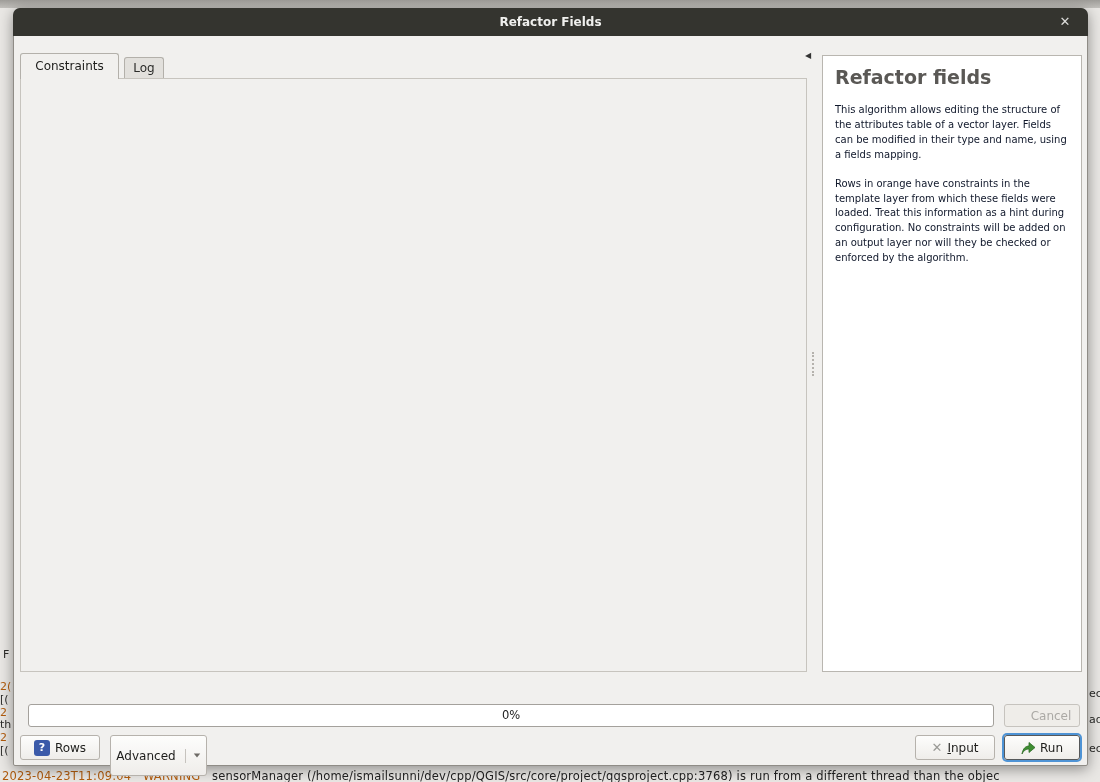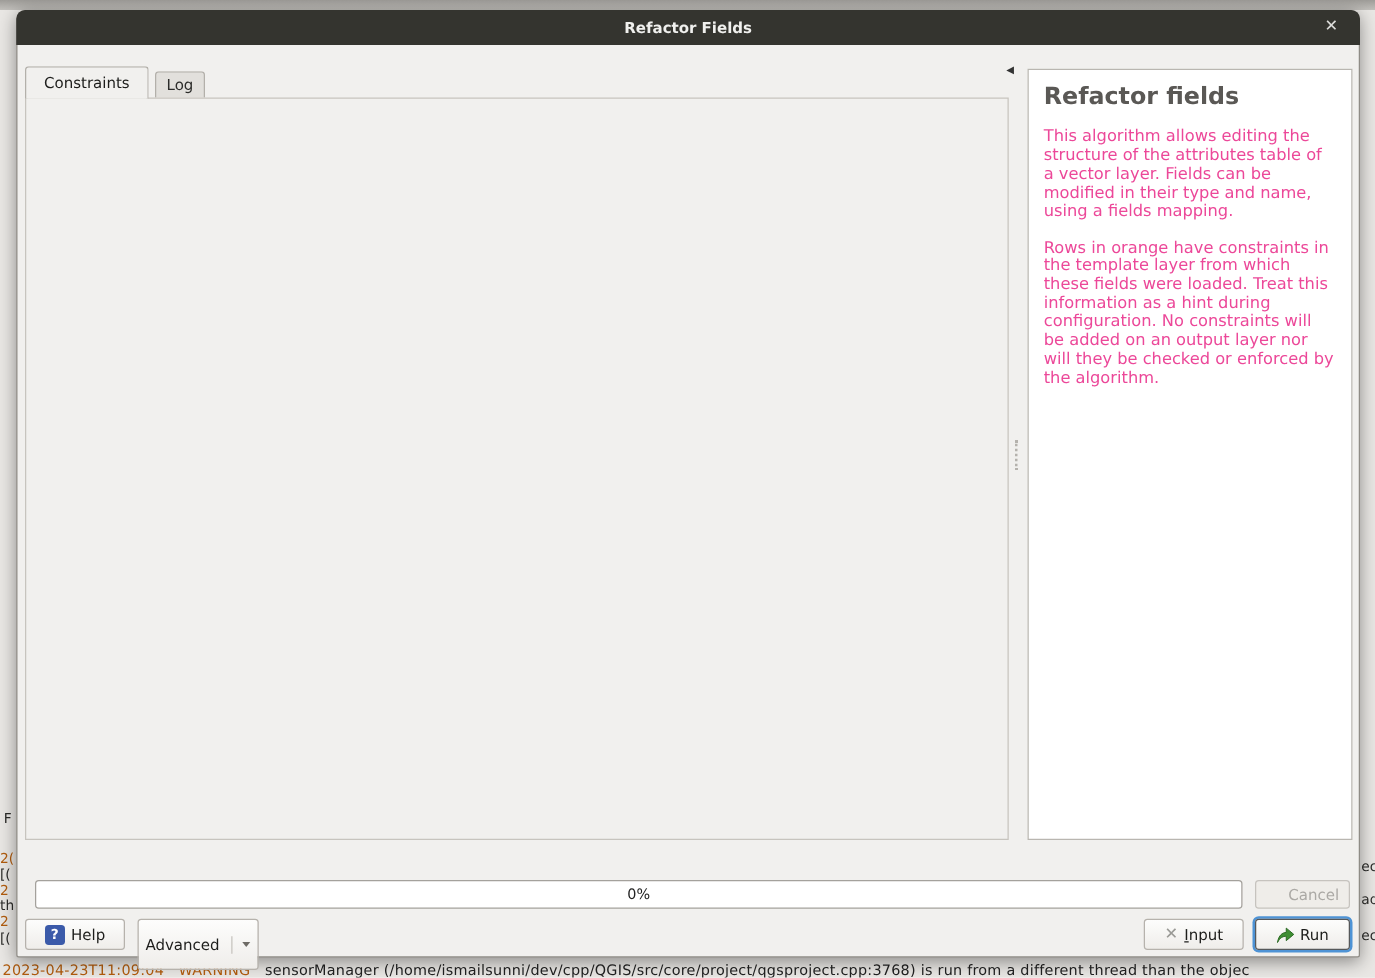--- a/index.html
+++ b/index.html
@@ -100,21 +100,21 @@
     border:1px solid #c2bfba; display:flex; align-items:center; }
   .hs-arr { width:13px; text-align:center; font-size:8px; color:#555; }
   .hs-track { flex:1; position:relative; height:100%; }
   .hs-thumb { position:absolute; left:85%; width:13%; top:1px; height:11px;
     background:#c9c6c1; border:1px solid #a9a5a0; border-radius:6px; }
 
   
   .help-panel { left:822px; top:55px; width:260px; height:617px; background:#fff;
     border:1px solid #b9b6b0; padding:10px 12px; overflow:hidden; }
   .help-title { font-size:19px; font-weight:bold; color:#5a5855; margin-bottom:15px; }
-  .help-p { font-size:13px; line-height:14.9px; color:#ec4899; margin-bottom:14px; }
+  .help-p { font-size:10px; line-height:14.9px; color:#0f172a; margin-bottom:14px; }
 
   
   .progress { left:28px; top:704px; width:966px; height:23px; background:#fff;
     border:1px solid #a4a19c; border-radius:3px; text-align:center;
     line-height:21px; font-size:11.5px; color:#222; }
   .btn-dis { color:#aba9a5; background:#efede9; border-color:#c6c3be;padding-left:18px; }
   .focus-ring { box-shadow:0 0 0 2px #4e93d5; border-color:#56585a; }
   .qmark { width:16px; height:16px; background:#3b5aa9; border-radius:3px;
     color:#fff; font-weight:bold; font-size:11px; text-align:center;
     line-height:16px; margin-right:5px; }
@@ -365,21 +365,21 @@
   <div class="help-title">Refactor fields</div>
   <div class="help-p">This algorithm allows editing the structure of the attributes table of a vector layer. Fields can be modified in their type and name, using a fields mapping.</div>
   <div class="help-p">Rows in orange have constraints in the template layer from which these fields were loaded. Treat this information as a hint during configuration. No constraints will be added on an output layer nor will they be checked or enforced by the algorithm.</div>
 </div>
 
 <div class="abs progress">0%</div>
 <div class="abs btn btn-dis" style="left:1004px;top:704px;width:76px;height:23px;">Cancel</div>
 
 <div class="abs btn" style="left:20px;top:735px;width:80px;height:25px;">
   <span class="qmark">?</span>
-  <span>Help</span>
+  <span>Rows</span>
 </div>
 <div class="abs btn" style="left:110px;top:735px;width:97px;height:41px;">
   <span>Advanced</span>
   <span class="advanced-split"></span>
   <span class="tri-down" style="transform:scale(.8);"></span>
 </div>
 <div class="abs btn" style="left:218px;top:735px;width:176px;height:25px;margin-top:47px;">Run as Batch Process...</div>
 <div class="abs btn" style="left:915px;top:735px;width:80px;height:25px;">
   <span class="xmark">✕</span>
   <span class="ulfirst">Input</span>

